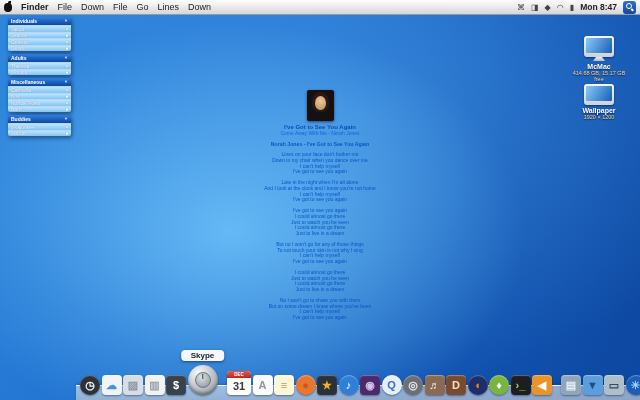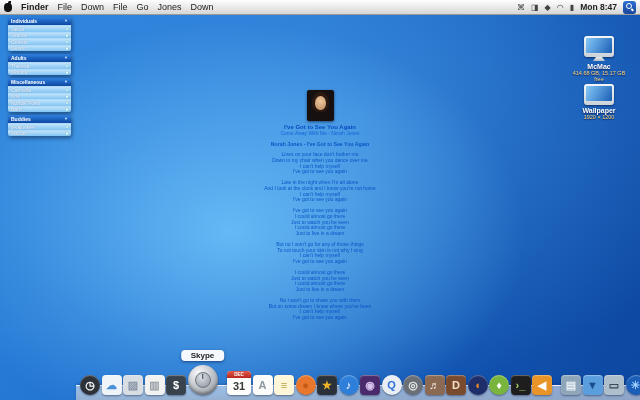--- a/index.html
+++ b/index.html
@@ -113,21 +113,21 @@
 <div class="desktop">
 
   <div class="menubar">
     <span class="apple-logo"></span>
     <span class="menu-appname">Finder</span>
     <span id="menus" style="display:flex;gap:9px;">
         <span class="menu-item">File</span>
         <span class="menu-item">Down</span>
         <span class="menu-item">File</span>
         <span class="menu-item">Go</span>
-        <span class="menu-item">Jones</span>
+        <span class="menu-item">Lines</span>
         <span class="menu-item">Down</span>
       </span>
     <span class="menubar-right">
       <span id="status-icons" style="display:flex;gap:6px;">
           <span class="status-icon">⌘</span>
           <span class="status-icon">◨</span>
           <span class="status-icon">◆</span>
           <span class="status-icon">◠</span>
           <span class="status-icon">▮</span>
         </span>

